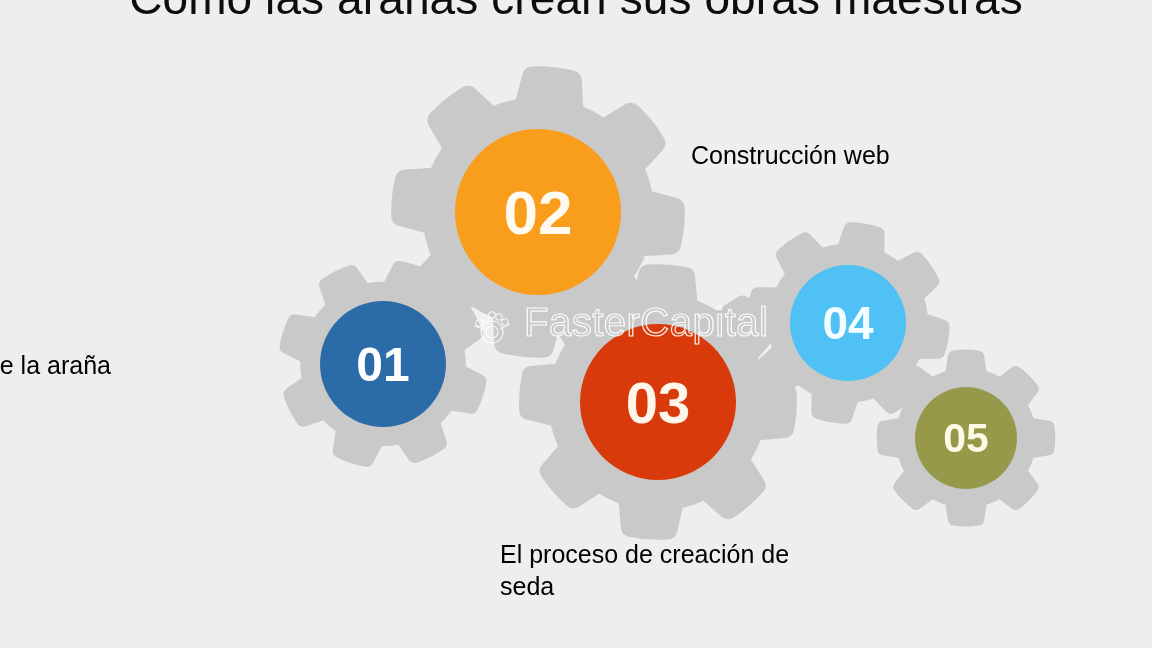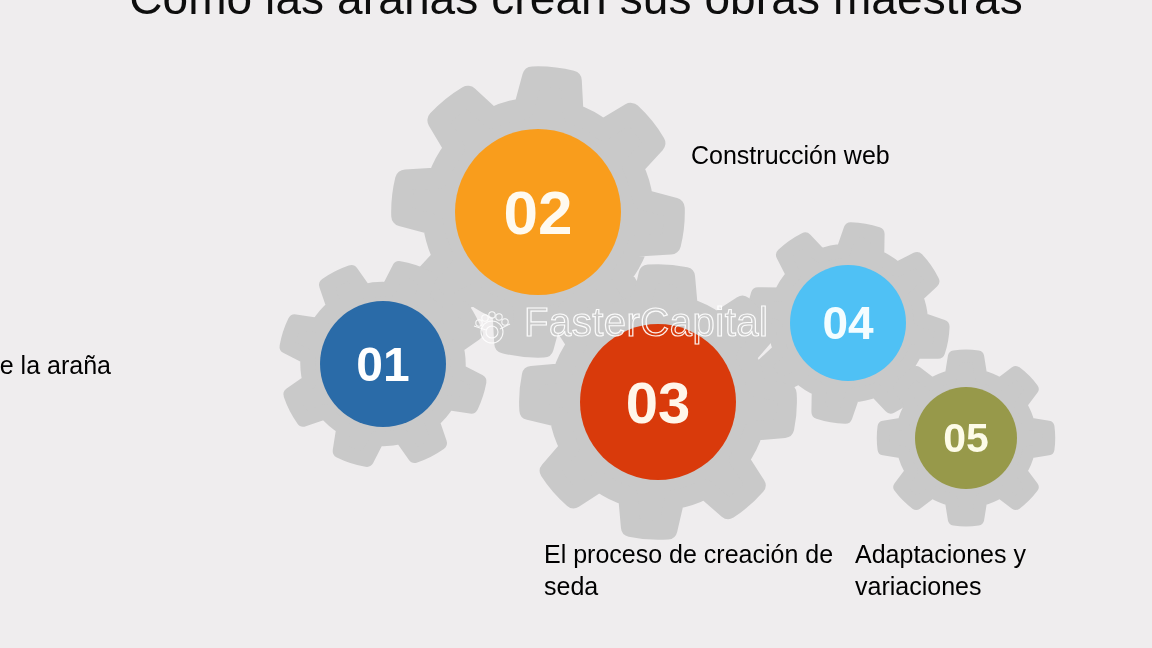--- a/index.html
+++ b/index.html
@@ -76,21 +76,21 @@
   .label {
     position: absolute;
     color: #000000;
     font-size: 25px;
     line-height: 32px;
     font-weight: 400;
     white-space: pre-line;
   }
   .label-01 { left: -35px;  top: 349px; }
   .label-02 { left: 68px;   top: 174px; }
-  .label-03 { left: 500px;  top: 538px; width: 330px; margin-left: 44px; }
+  .label-03 { left: 500px;  top: 538px; width: 330px; }
   .label-04 { left: 691px;  top: 139px; }
   .label-05 { left: 855px;  top: 538px; width: 230px; }
 </style>
 </head>
 <body>
 
 <div id="stage" style="background: rgb(239, 237, 238);">
 
   <div class="slide-title" style="color: rgb(13, 13, 13);">Cómo las arañas crean sus obras maestras</div>
 
@@ -182,15 +182,14 @@
     <div class="wm-text">FasterCapital</div>
   </div>
 
   <div class="label label-01">a de la araña</div>
 
 
   <div class="label label-03">El proceso de creación de seda</div>
 
   <div class="label label-04">Construcción web</div>
 
-  <div class="label label-05">Adaptaciones y variaciones</div>
 
 </div>
 
 </body></html>

